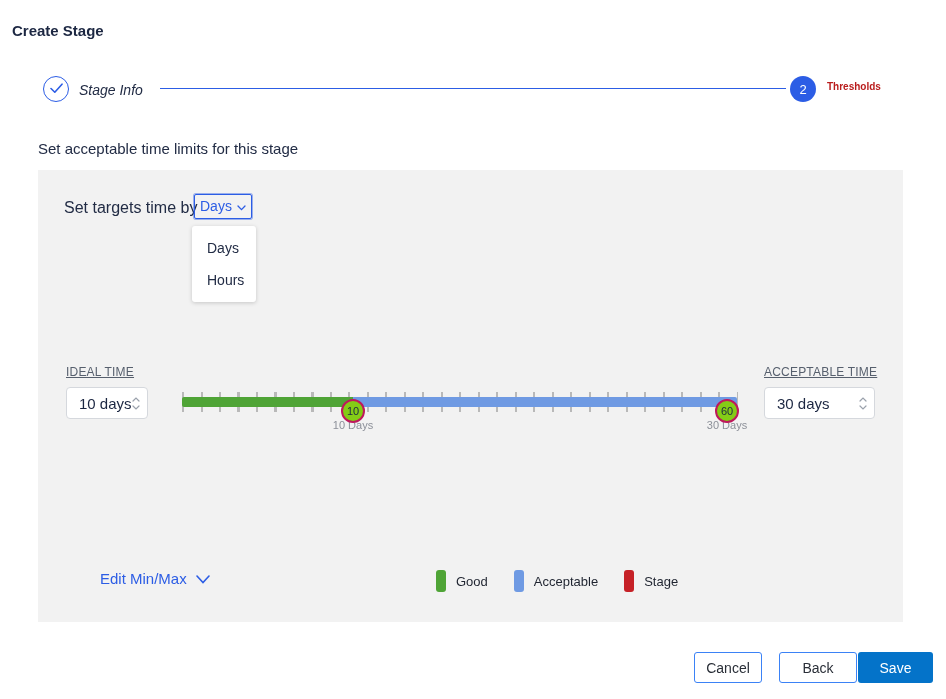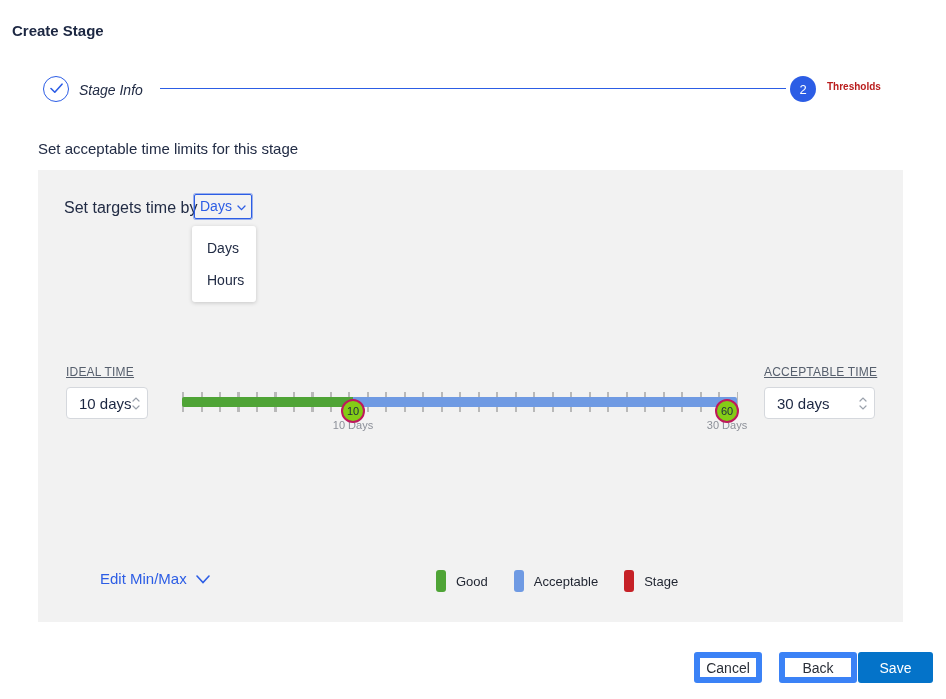--- a/index.html
+++ b/index.html
@@ -105,21 +105,21 @@
   .legend-swatch { width: 10px; height: 22px; border-radius: 3px; }
   .legend-label { font-size: 13px; color: #1f2430; }
 
   
   .btn {
     top: 652px; height: 31px;
     display: flex; align-items: center; justify-content: center;
     font-size: 14px; border-radius: 3px; cursor: pointer;
     font-family: "Liberation Sans", sans-serif;
   }
-  .btn-secondary { background: #fff; border: 6px solid #3b82f6; color: #2a2f38; }
+  .btn-secondary { background: #fff; border: 1px solid #3b82f6; color: #2a2f38; }
   .btn-cancel { left: 694px; width: 68px; }
   .btn-back { left: 779px; width: 78px; }
   .btn-save { left: 858px; width: 75px; background: #0473c9; border: none; color: #fff; }
 </style>
 </head>
 <body>
 
 <div class="abs page-title">Create Stage</div>
 
 <div class="abs step-connector"></div>

